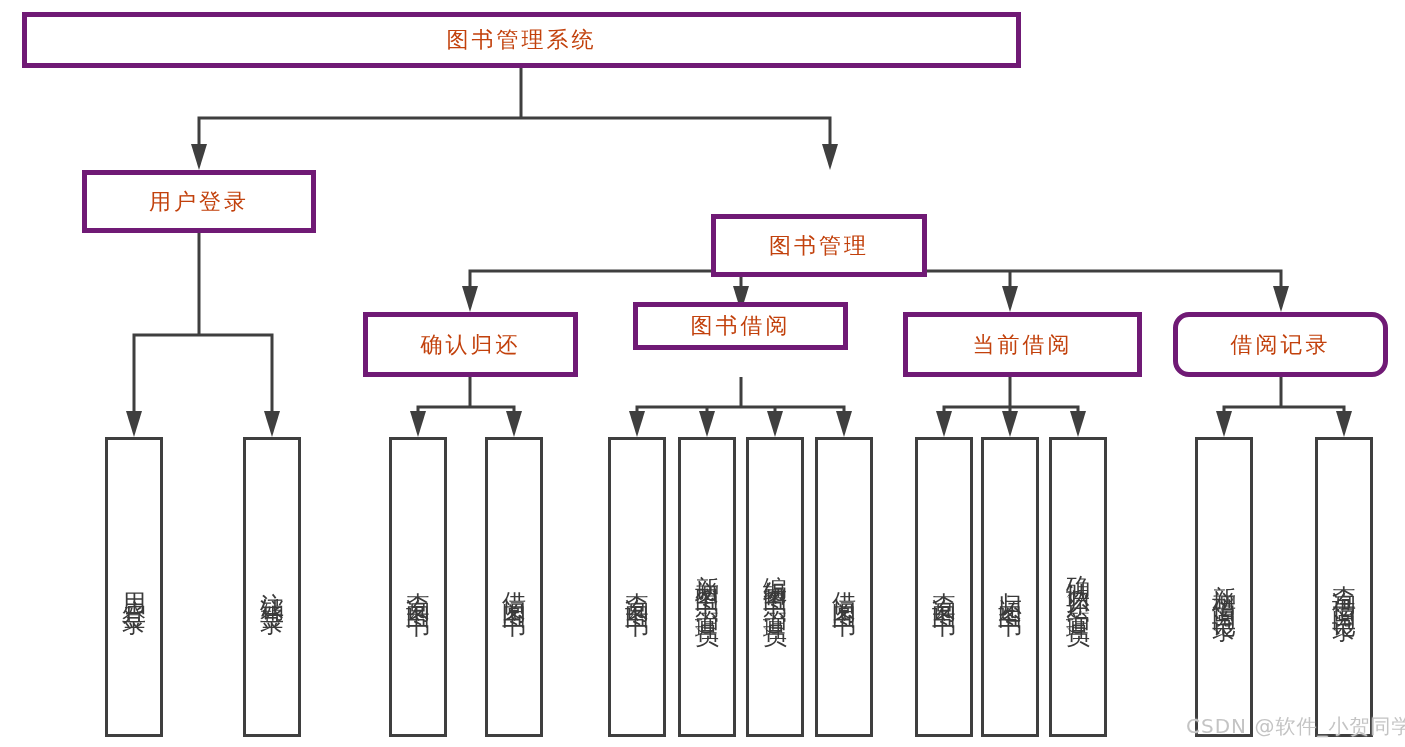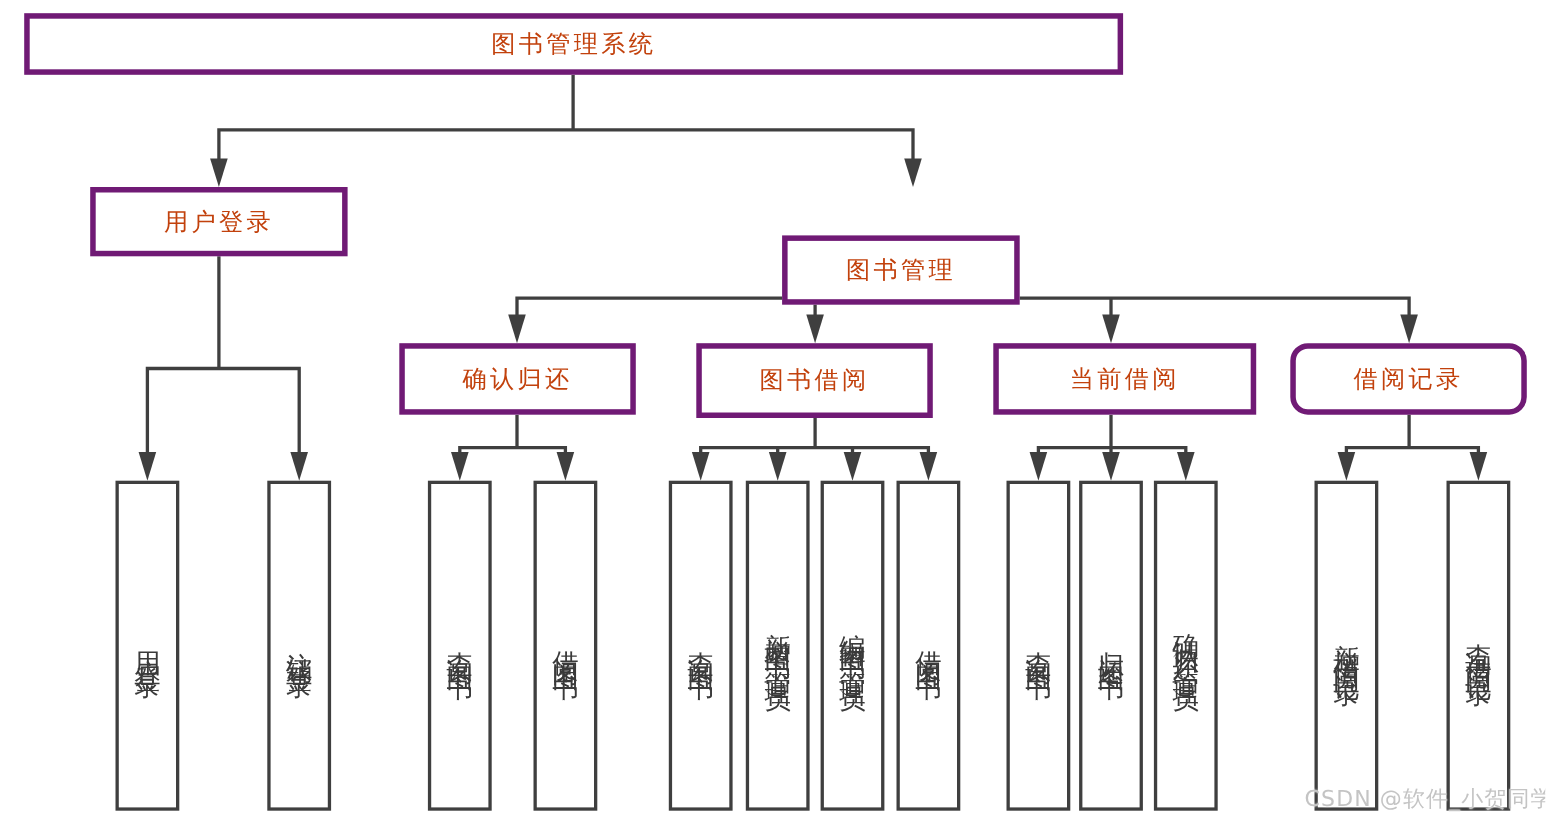--- a/index.html
+++ b/index.html
@@ -125,21 +125,21 @@
   <div class="hbox" style="left:82px; top:170px; width:234px; height:63px;">
     <span>用户登录</span>
   </div>
   <div class="hbox" style="left:711px; top:170px; width:216px; height:63px;margin-top:44px;">
     <span>图书管理</span>
   </div>
 
   <div class="hbox" style="left:363px; top:312px; width:215px; height:65px;">
     <span>确认归还</span>
   </div>
-  <div class="hbox" style="left:633px; top:312px; width:215px; height:68px;">
+  <div class="hbox" style="left:633px; top:302px; width:215px; height:48px;">
     <span>图书借阅</span>
   </div>
   <div class="hbox" style="left:903px; top:312px; width:239px; height:65px;">
     <span>当前借阅</span>
   </div>
   <div class="hbox" style="left:1173px; top:312px; width:215px; height:65px;border-radius:16px;">
     <span>借阅记录</span>
   </div>
 
   <div class="leaf" style="left:105px;">

